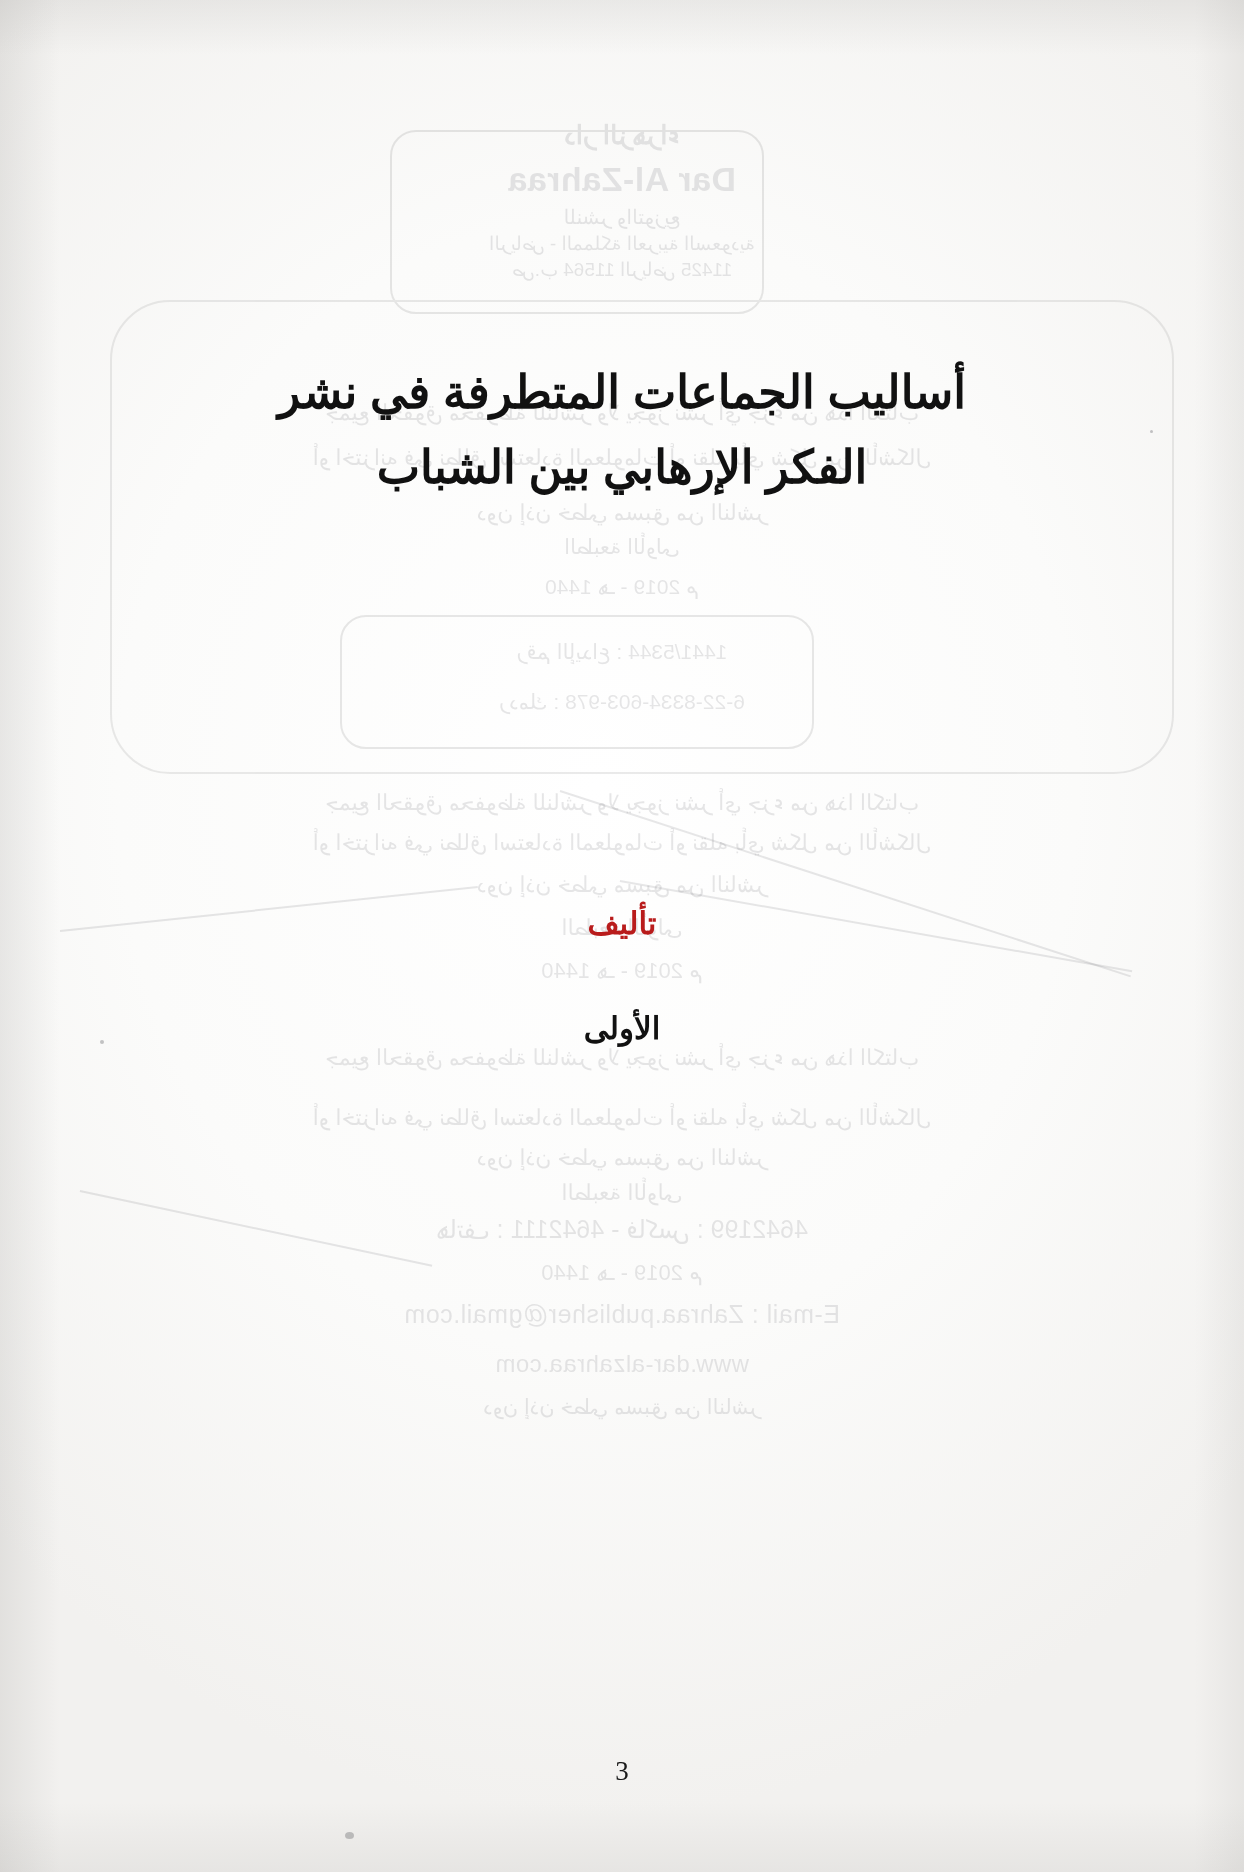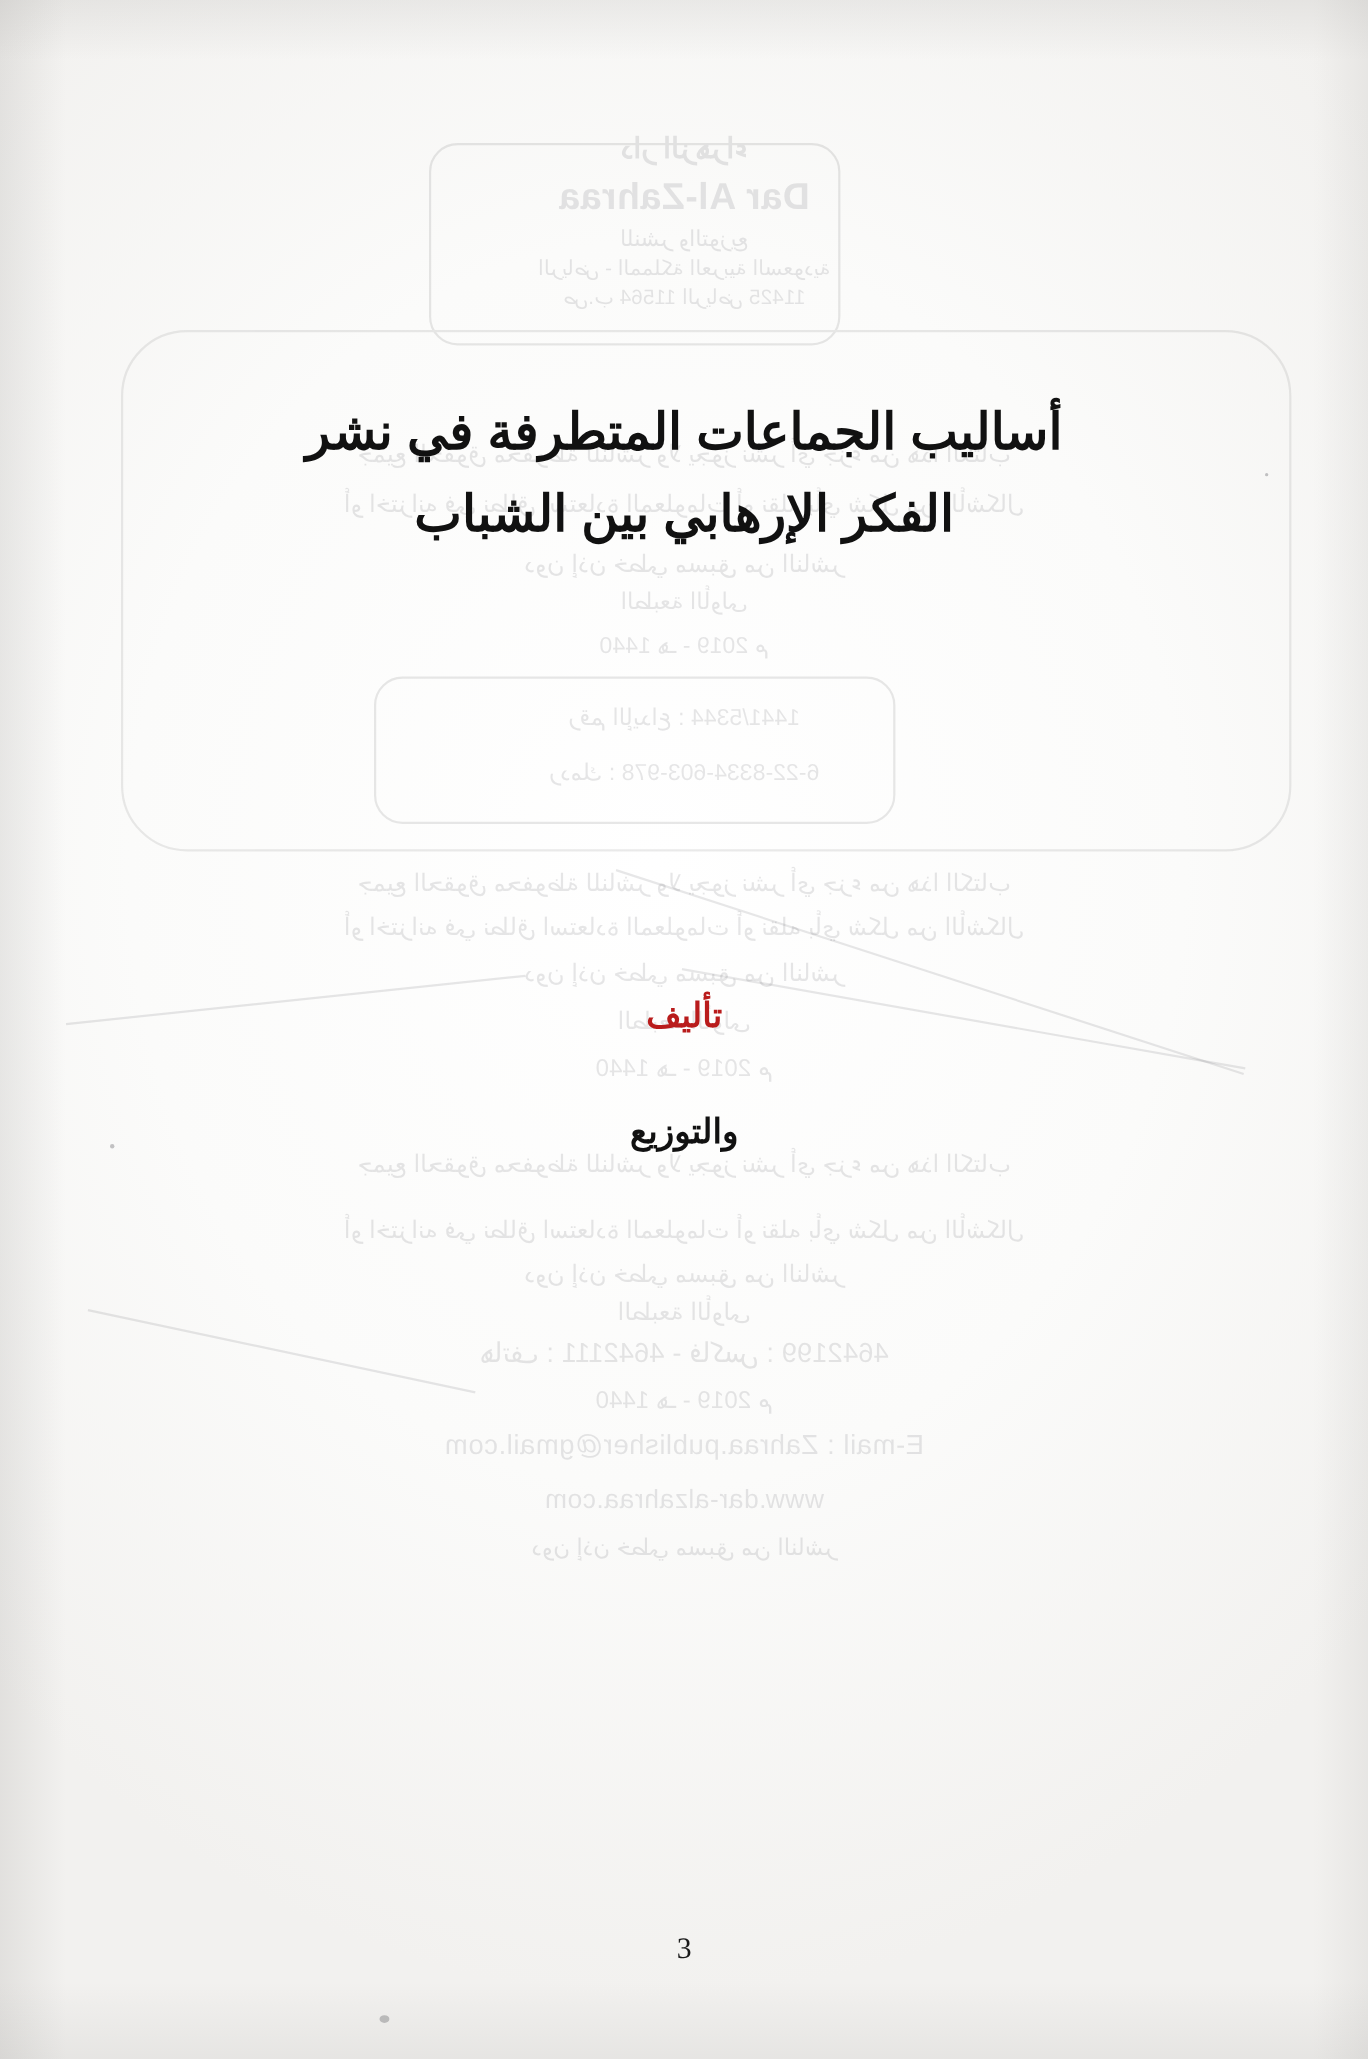--- a/index.html
+++ b/index.html
@@ -206,21 +206,21 @@
   </div>
 
   <div class="content">
 
     <div class="title-block">
       <span class="title-line">أساليب الجماعات المتطرفة في نشر</span>
       <span class="title-line">الفكر الإرهابي بين الشباب</span>
     </div>
 
     <div class="byline-label">تأليف</div>
-    <div class="byline-role">والتوزيع</div>
+    <div class="byline-role">الأولى</div>
 
     <div class="page-number">3</div>
   </div>
 
   <div class="crease" style="top:790px;left:560px;width:600px;height:2px;transform:rotate(18deg);"></div>
   <div class="crease" style="top:880px;left:620px;width:520px;height:1.5px;transform:rotate(10deg);"></div>
   <div class="crease" style="top:930px;left:60px;width:420px;height:1.5px;transform:rotate(-6deg);"></div>
   <div class="crease" style="top:1190px;left:80px;width:360px;height:1.5px;transform:rotate(12deg);"></div>
   <div class="speck" style="top:1832px;left:345px;width:9px;height:7px;"></div>
   <div class="speck" style="top:1040px;left:100px;width:4px;height:4px;"></div>

